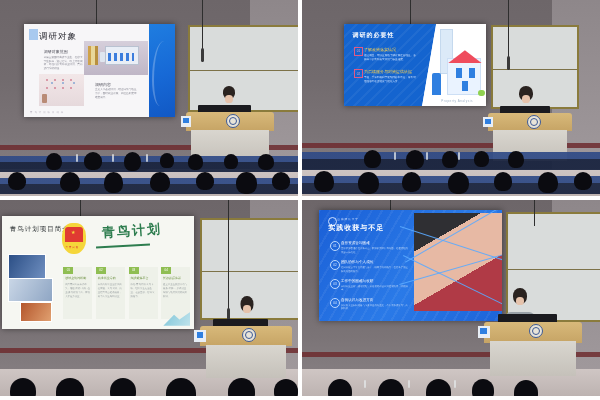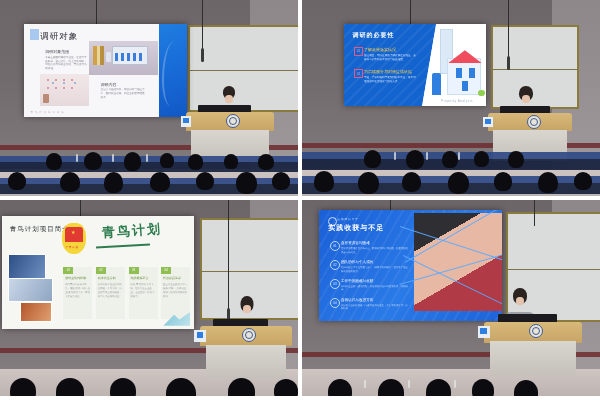--- a/index.html
+++ b/index.html
@@ -179,21 +179,21 @@
       <div class="wall-right"></div>
       <div class="dado" style="top:145px"></div>
       <div class="floorband"></div>
 
       <div class="board" style="left:188px;top:25px;width:108px;height:83px;"></div>
       <div class="mic" style="left:202px;top:0;height:62px;">
           <i></i>
         </div>
       <div class="mic" style="left:96px;top:0;height:30px;"></div>
 
-      <div class="screen" style="left:24px;top:24px;width:163px;height:93px;">
+      <div class="screen" style="left:24px;top:24px;width:151px;height:93px;">
         <div class="screen-inner s1">
           <div class="blue-edge"></div>
           <div class="sq"></div>
           <div class="title">调研对象</div>
           <div class="sub">调研对象范围</div>
           <div class="body">本篇主要围绕高校毕业生、在校大学生群体，通过走访、线上问卷调研，对他们的实际就业情况、意向进行系统梳理。</div>
           <div class="ph-desk">
             <div class="books"></div>
               <div class="cup"></div>
             <div class="mon"></div>

